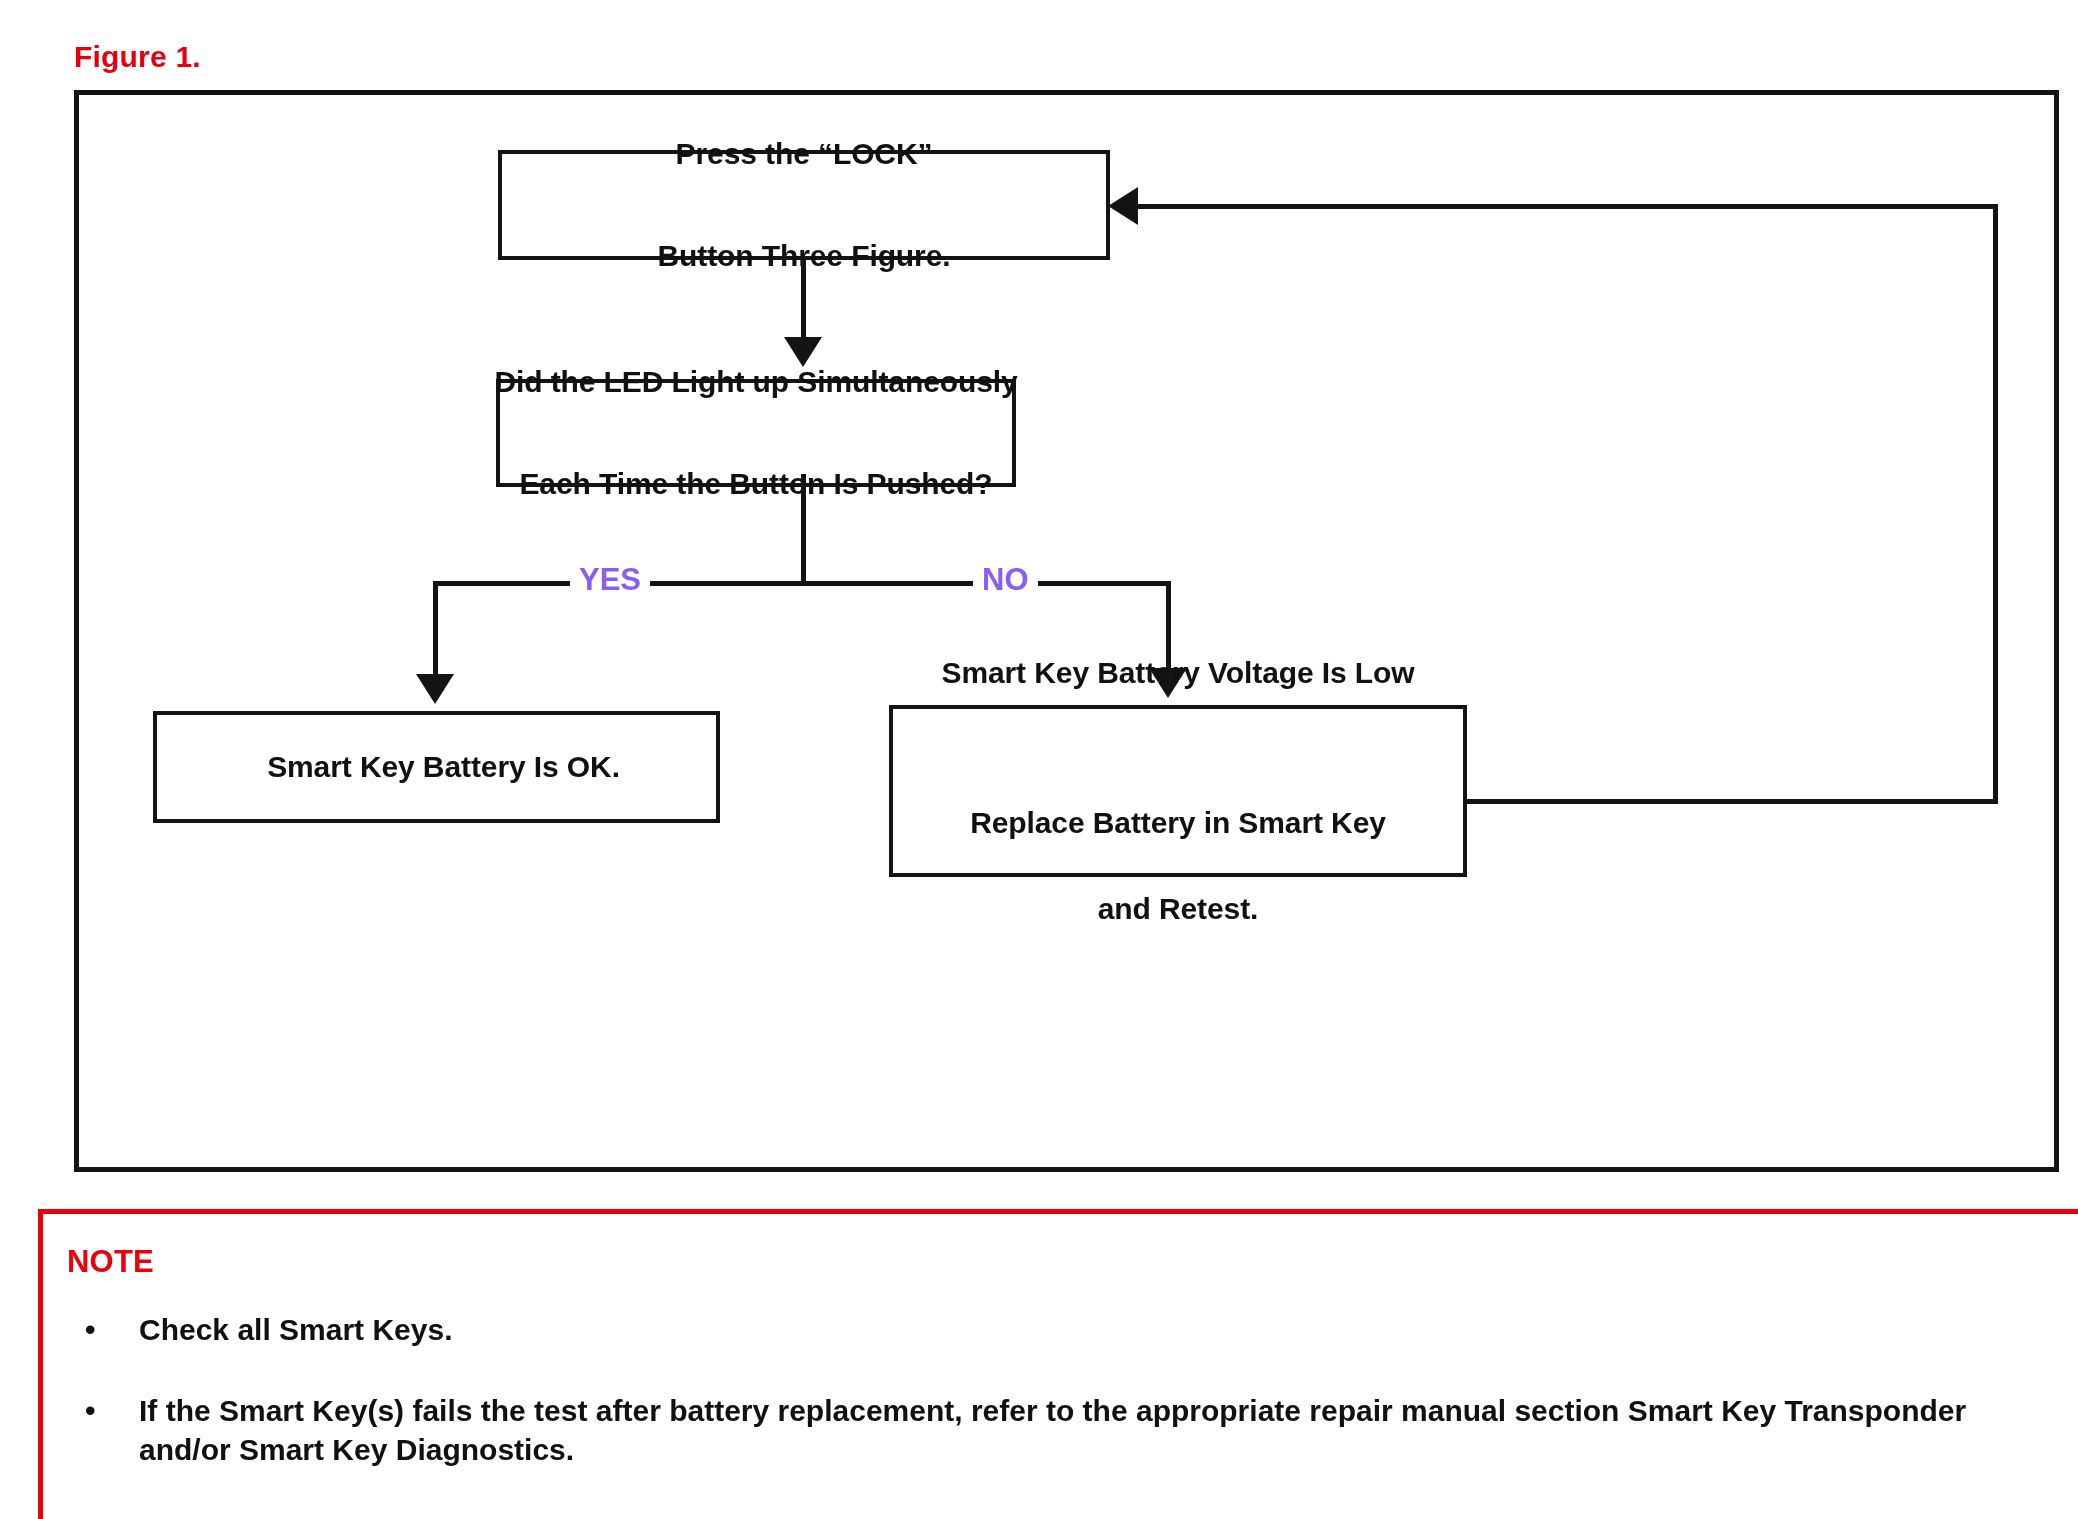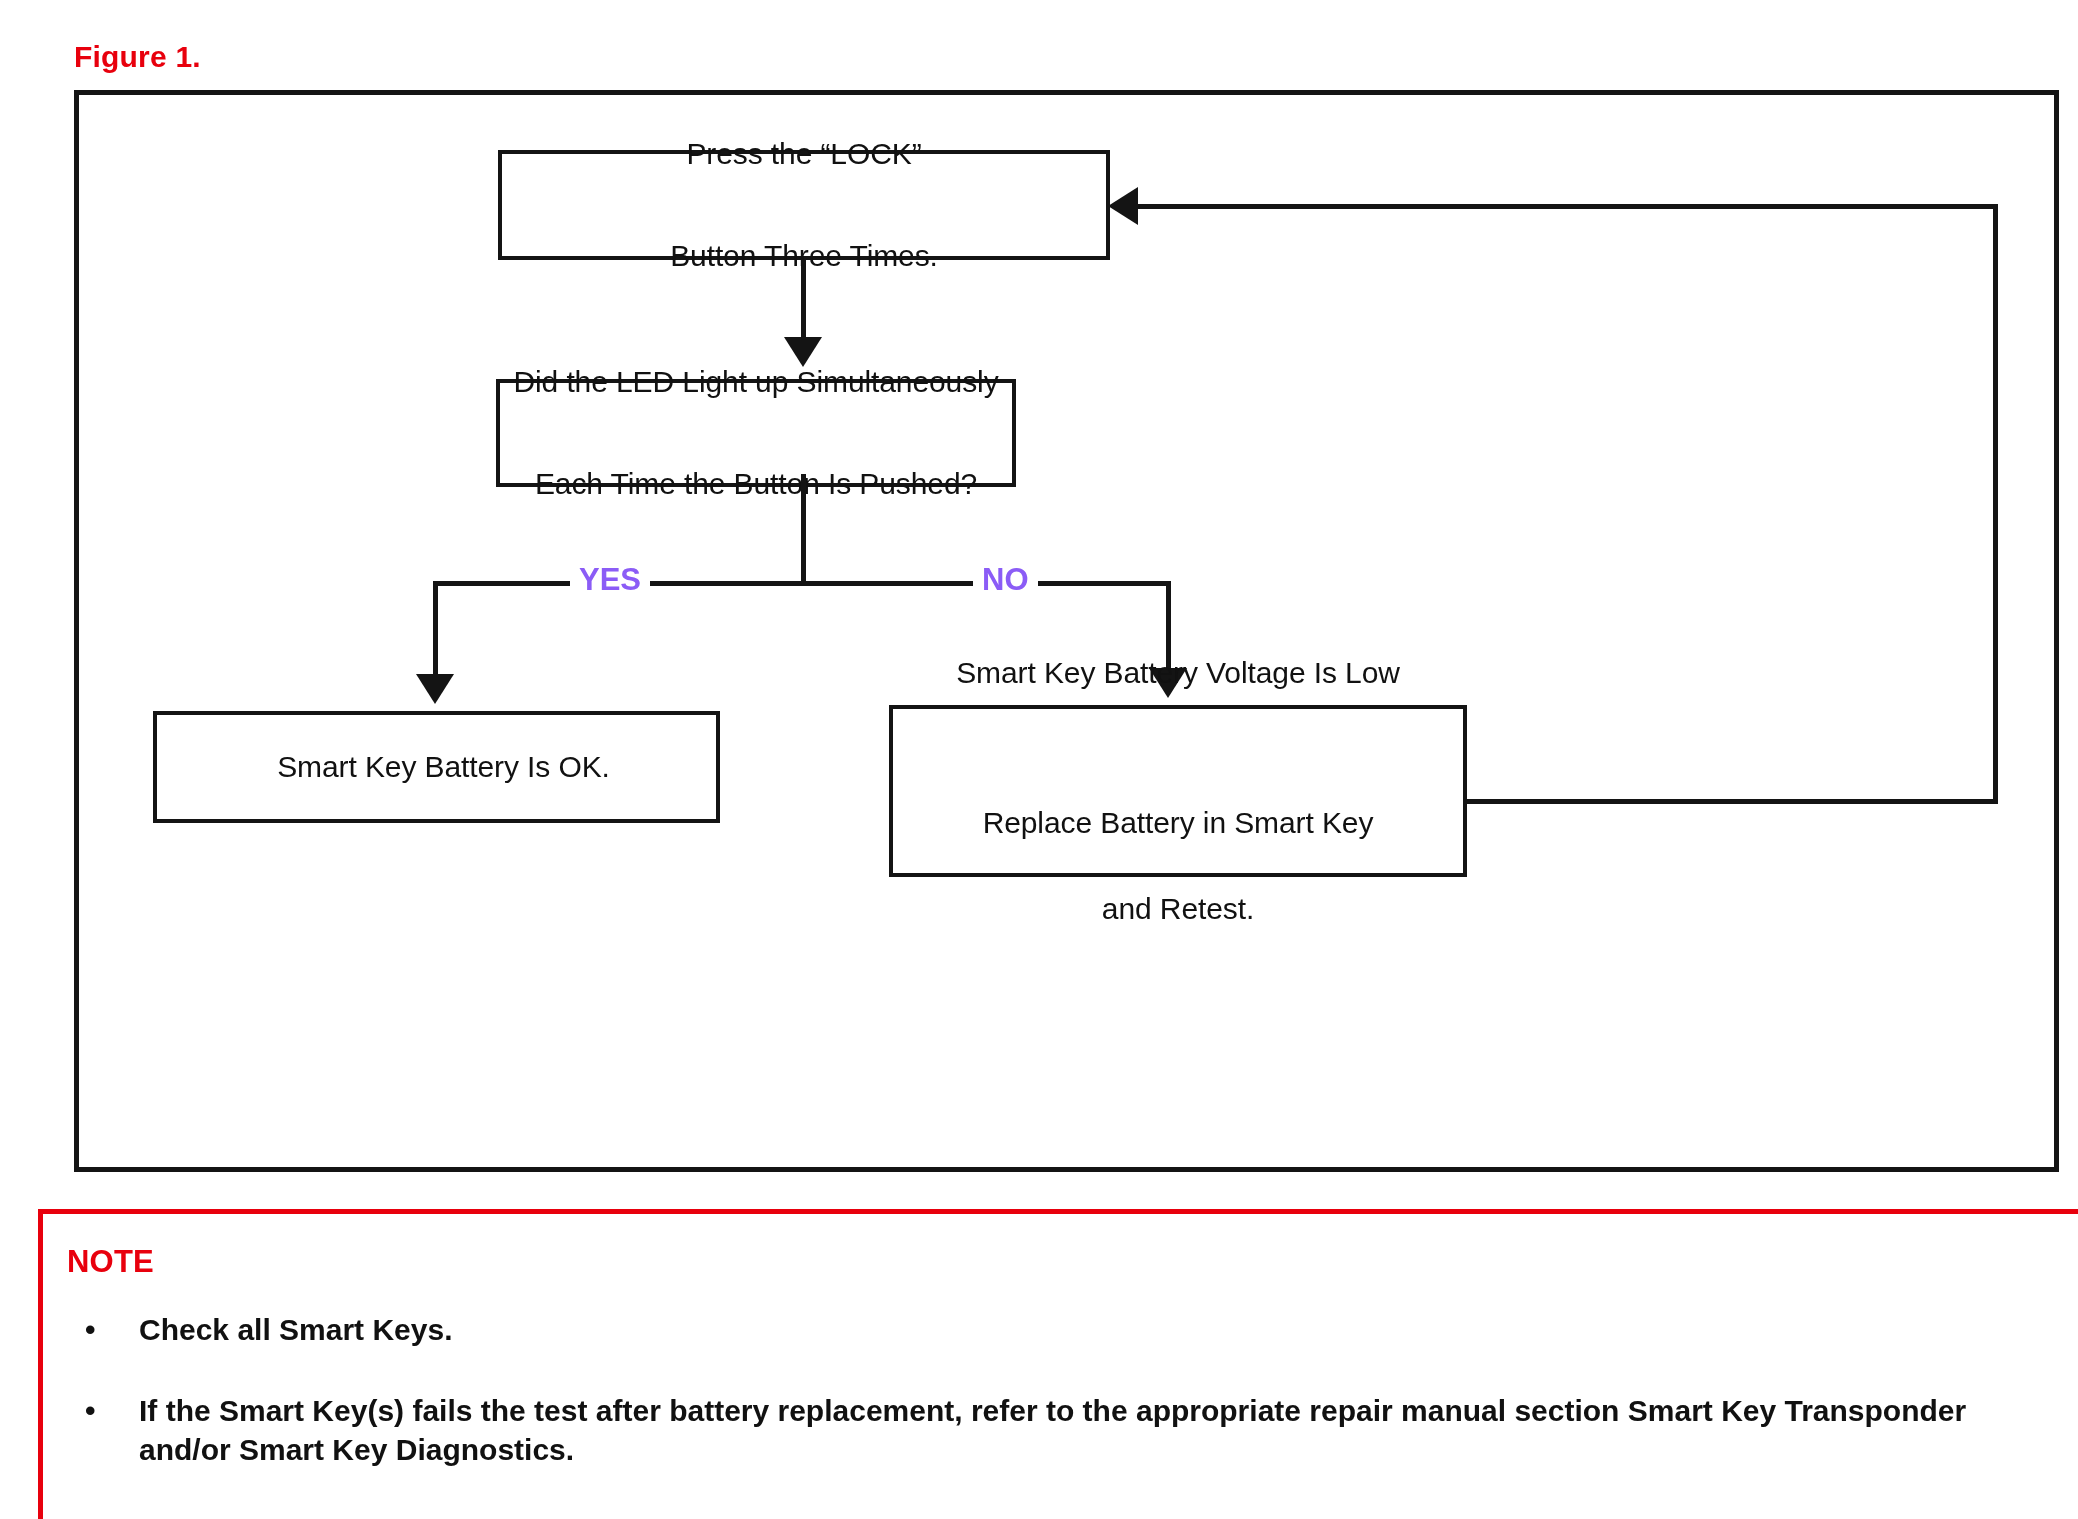--- a/index.html
+++ b/index.html
@@ -53,21 +53,21 @@
   .flow-box {
     position: absolute;
     border: 4px solid #141414;
     background: #ffffff;
     display: flex;
     flex-direction: column;
     align-items: center;
     justify-content: center;
     text-align: center;
     color: #111111;
-    font-weight: normal;
+    font-weight: bold;
     line-height: 1.26;
     font-size: 30px;
     letter-spacing: -0.1px;
     padding: 4px 10px;
     gap: 48px;
   }
 
   .flow-box .line { display: block; white-space: nowrap; }
 
   #box-press-lock {
@@ -180,21 +180,21 @@
 
 <div id="page">
 
   <div id="figure-label">Figure 1.</div>
 
   <div id="flowchart-frame">
     <div id="flow-canvas">
 
       <div class="flow-box" id="box-press-lock">
         <span class="line">Press the “LOCK”</span>
-        <span class="line">Button Three Times.</span>
+        <span class="line">Button Three Figure.</span>
       </div>
 
       <div class="v-line" style="left:706px; top:149px; height:81px;"></div>
       <div class="arrow-down" style="left:689px; top:226px;"></div>
 
       <div class="flow-box" id="box-led-question">
         <span class="line">Did the LED Light up Simultaneously</span>
         <span class="line">Each Time the Button Is Pushed?</span>
       </div>
 

